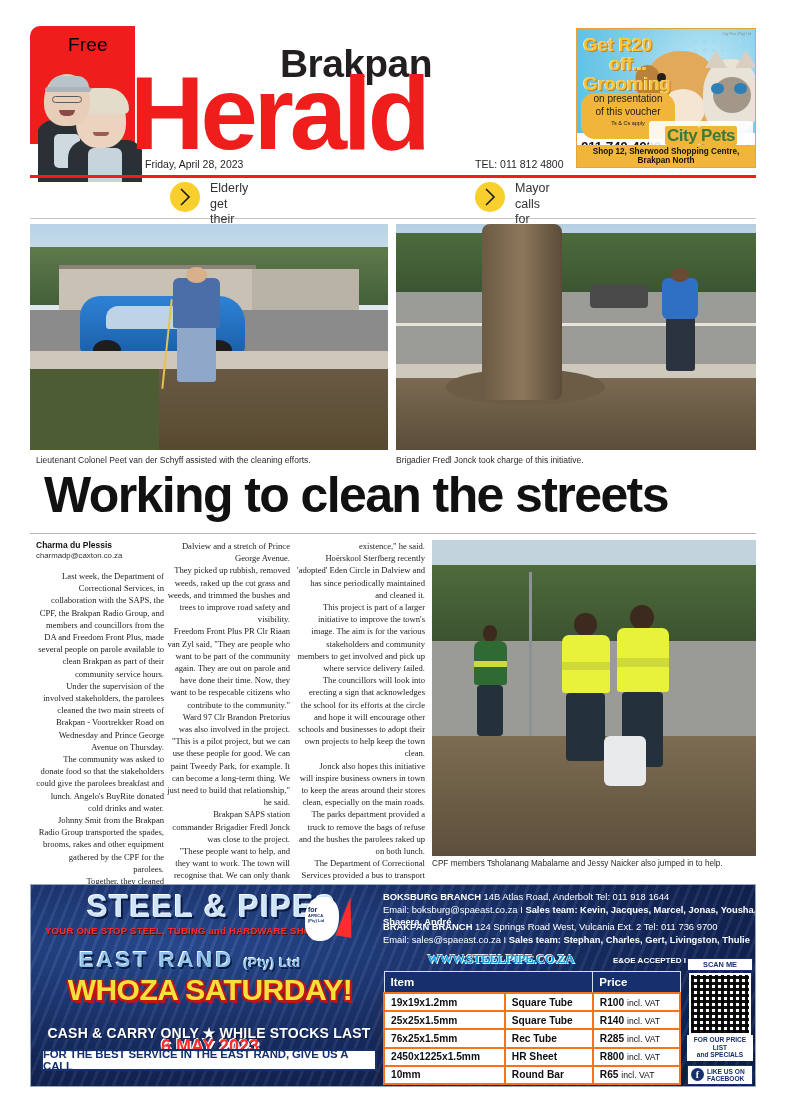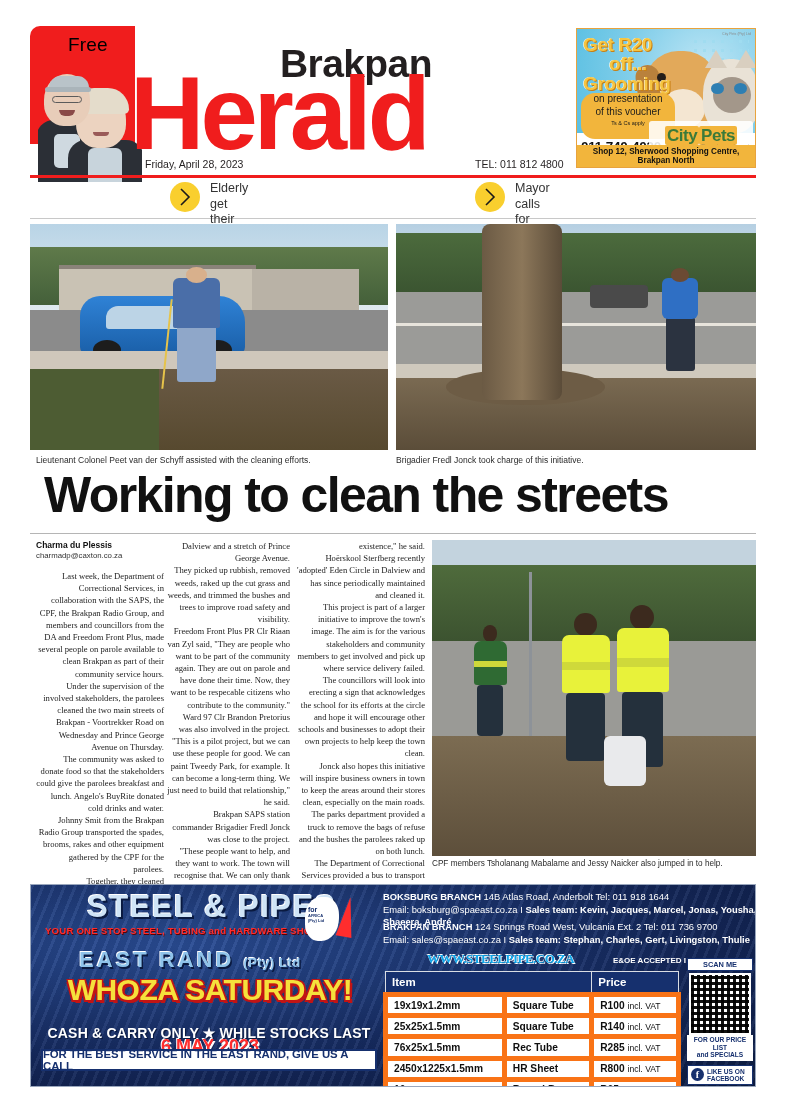--- a/index.html
+++ b/index.html
@@ -384,21 +384,21 @@
     border-collapse:collapse;
   }
   .ba-table th {
     background:#16306e; color:#ffffff;
     font-size:11.5px; font-weight:700; text-align:left;
     padding:4px 6px; border:1px solid #d9dde4;
   }
   .ba-table td {
     background:#ffffff; color:#0f0f0f;
     font-size:10.2px; font-weight:700;
-    padding:2.6px 6px; border:5px solid #f97316;
+    padding:2.6px 6px; border:2px solid #f97316;
   }
   .ba-table td .vat { font-weight:400; font-size:8.6px; }
   .ba-qr {
     position:absolute; left:306px; top:62px; width:66px;margin-top:11px;
   }
   .qr-scan {
     background:#ffffff; color:#16306e; font-size:7.4px; font-weight:700;
     text-align:center; padding:1px 0; border:1px solid #16306e;
   }
   .qr-code {

